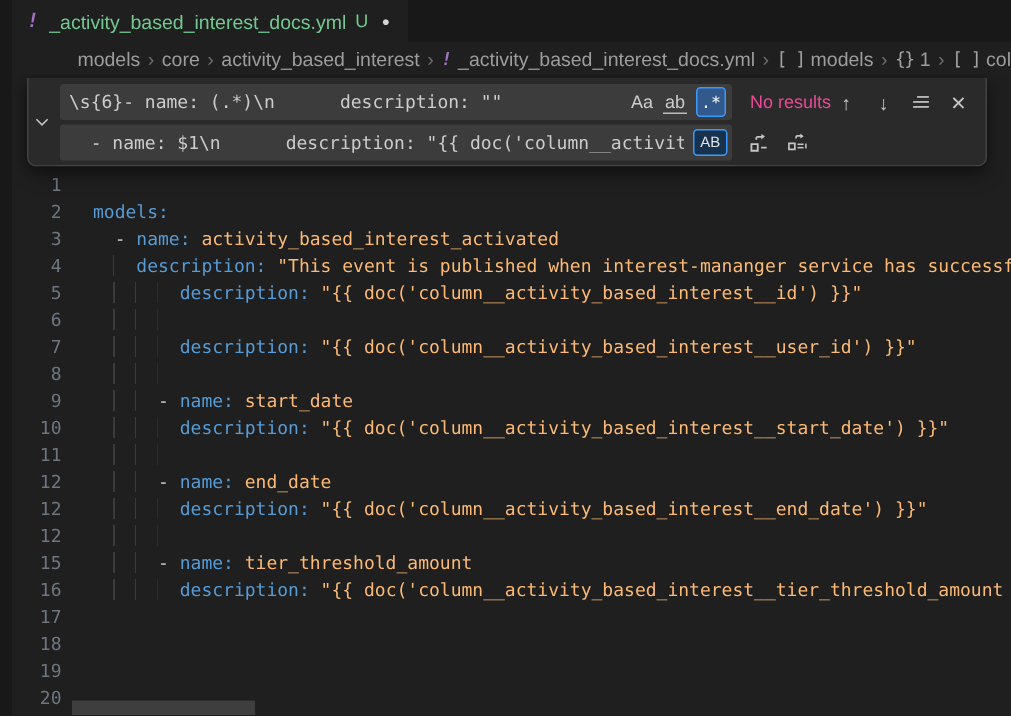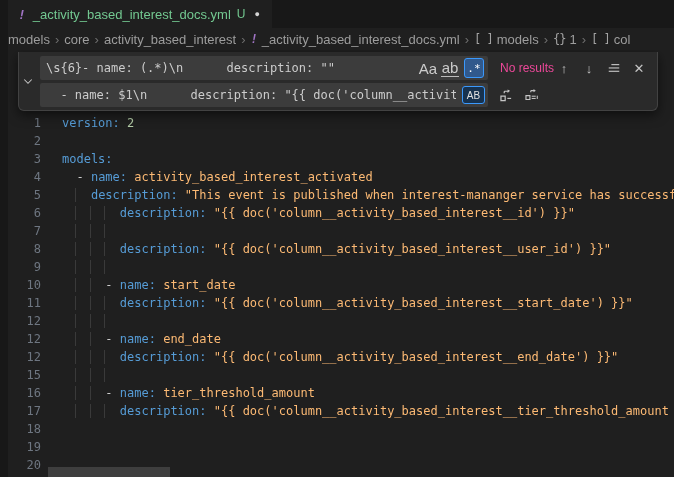--- a/index.html
+++ b/index.html
@@ -13,23 +13,23 @@
   
   #tabbar { position:absolute; left:8px; top:0; right:0; height:28px; background:#181818; display:flex; }
   .tab { display:flex; align-items:center; height:28px; padding:0 12px 0 10px; background:#1f1f1f; }
   .yaml-glyph { color:#a074c4; font-weight:bold; font-style:italic; font-size:13px;
     font-family:"DejaVu Sans Mono", monospace; margin-right:7px; }
   .tab-label { color:#73c991; font-size:13px; white-space:nowrap; }
   .tab-badge { color:#73c991; font-size:12px; margin-left:6px; }
   .tab-dot { color:#d4d4d4; font-size:9px; margin-left:9px; }
 
   
-  #breadcrumbs { position:absolute; left:1px; top:28px; right:0; height:22px; background:#1f1f1f;
+  #breadcrumbs { position:absolute; left:20px; top:28px; right:0; height:22px; background:#1f1f1f;
     display:flex; align-items:center; padding-left:7px; font-size:13px; color:#9d9d9d;
-    white-space:nowrap; overflow:hidden; }
+    white-space:nowrap; overflow:hidden;justify-content:flex-end; }
   .crumb { display:inline-flex; align-items:center; gap:4px; color:#9d9d9d; }
   .crumb-sep { margin:0 5px; color:#6e6e6e; font-size:13px; }
   .ci-yaml { color:#a074c4; font-weight:bold; font-style:italic; font-family:"DejaVu Sans Mono",monospace; font-size:12px; }
   .ci-sym { color:#a3a3a3; font-family:"DejaVu Sans Mono",monospace; font-size:12px; letter-spacing:-1px; }
 
   
   #editor { position:absolute; left:8px; top:50px; right:0; bottom:0; background:#1f1f1f; overflow:hidden; }
   #gutter { position:absolute; left:0; top:64px; width:46px; }
   .ln { height:18px; line-height:18px; text-align:right; padding-right:13px; color:#6e7681;
     font-family:"DejaVu Sans Mono", monospace; font-size:12px; }
@@ -47,21 +47,21 @@
   .fw-toggle { width:20px; display:flex; align-items:center; justify-content:center; color:#c5c5c5; }
   .fw-main { flex:1; padding:4px 8px 4px 2px; display:flex; flex-direction:column; gap:3px; }
   .fw-row { display:flex; align-items:center; height:24px; }
   .fw-input { position:relative; width:448px; height:24px; background:#3c3c3c; border-radius:2px;
     display:flex; align-items:center; overflow:hidden; }
   .fw-text { padding-left:6px; font-family:"DejaVu Sans Mono", monospace; font-size:12px; color:#cccccc;
     white-space:pre; overflow:hidden; }
   #find-input .fw-text { max-width:364px; }
   #replace-input .fw-text { max-width:416px; }
   .opt { position:absolute; top:2px; width:20px; height:20px; display:flex; align-items:center;
-    justify-content:center; border-radius:3px; color:#cccccc; font-size:15px; }
+    justify-content:center; border-radius:3px; color:#cccccc; font-size:12px; }
   .opt-aa { right:50px; }
   .opt-ab { right:28px; }
   .opt-ab .u { border-bottom:1px solid #bbbbbb; padding:0 1px 0px 1px; }
   .opt-rx { right:4px; background:#31598c; border:1px solid #3b99fc; color:#ffffff;
     font-family:"DejaVu Sans Mono", monospace; font-size:11px; }
   .ab-badge { position:absolute; right:3px; top:3px; width:23px; height:18px; border:1px solid #3b99fc;
     border-radius:3px; background:#17324f; color:#e0e0e0; font-size:10px; display:flex;
     align-items:center; justify-content:center; letter-spacing:0; }
   .fw-status { color:#ec4899; font-size:12px; margin-left:12px; white-space:nowrap; }
   .fw-nav { margin-left:auto; display:flex; align-items:center; gap:5px; }
@@ -139,21 +139,20 @@
         <div class="ln">12</div>
         <div class="ln">12</div>
         <div class="ln">15</div>
         <div class="ln">16</div>
         <div class="ln">17</div>
         <div class="ln">18</div>
         <div class="ln">19</div>
         <div class="ln">20</div>
       </div>
     <div id="code">
-        <div class="cl"><span class="seg-k">version:</span><span class="seg-p"> </span><span class="seg-n">2</span></div>
         <div class="cl"></div>
         <div class="cl"><span class="seg-k">models:</span></div>
         <div class="cl"><span class="seg-p">  - </span><span class="seg-k">name:</span><span class="seg-s"> activity_based_interest_activated</span></div>
         <div class="cl"><span class="seg-i">  </span><span class="seg-p">  </span><span class="seg-k">description:</span><span class="seg-s"> "This event is published when interest-mananger service has successf</span></div>
         <div class="cl"><span class="seg-i">      </span><span class="seg-p">  </span><span class="seg-k">description:</span><span class="seg-s"> "{{ doc('column__activity_based_interest__id') }}"</span></div>
         <div class="cl"><span class="seg-i">      </span></div>
         <div class="cl"><span class="seg-i">      </span><span class="seg-p">  </span><span class="seg-k">description:</span><span class="seg-s"> "{{ doc('column__activity_based_interest__user_id') }}"</span></div>
         <div class="cl"><span class="seg-i">      </span></div>
         <div class="cl"><span class="seg-i">    </span><span class="seg-p">  - </span><span class="seg-k">name:</span><span class="seg-s"> start_date</span></div>
         <div class="cl"><span class="seg-i">      </span><span class="seg-p">  </span><span class="seg-k">description:</span><span class="seg-s"> "{{ doc('column__activity_based_interest__start_date') }}"</span></div>

